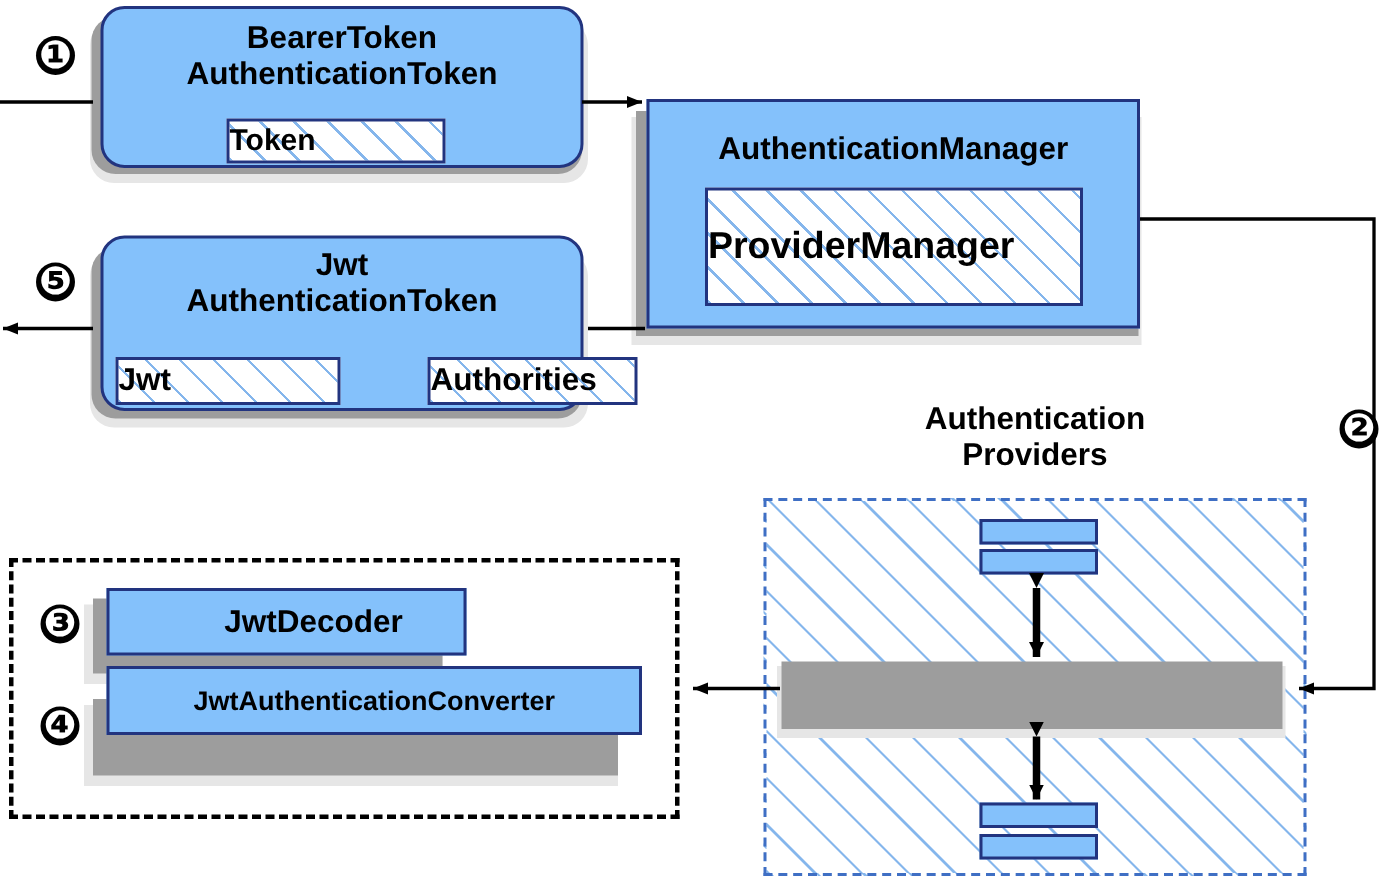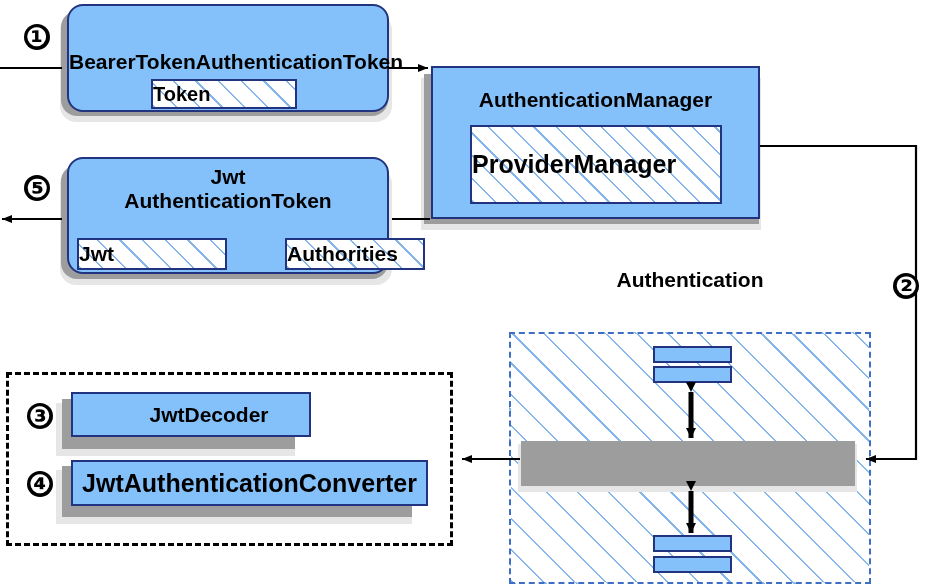--- a/index.html
+++ b/index.html
@@ -91,21 +91,21 @@
 
     <line x1="62" y1="219" x2="2" y2="219" stroke="#000" stroke-width="2.2" marker-end="url(#arrowL)"></line>
 
     <line x1="691" y1="392" x2="691" y2="438" stroke="#000" stroke-width="5" marker-start="url(#arrowUp)" marker-end="url(#arrowUp)"></line>
 
     <line x1="691" y1="491" x2="691" y2="533" stroke="#000" stroke-width="5" marker-start="url(#arrowUp)" marker-end="url(#arrowUp)"></line>
   </svg>
 
   <div class="sh-light rounded" style="left:60px;top:14px;width:332px;height:108px;"></div>
   <div class="sh-dark rounded" style="left:61px;top:11px;width:327px;height:105px;"></div>
-  <div class="node rounded" style="left:67px;top:4px;width:322px;height:108px;
+  <div class="node rounded" style="left:67px;top:4px;width:322px;height:108px;flex-direction:column;
               justify-content:flex-start;padding-top:8px;font-size:21px;">
     <div>BearerToken</div>
     <div>AuthenticationToken</div>
   </div>
   <div class="subbox hatch" style="left:151px;top:79px;width:146px;height:30px;font-size:20px;">
     <span>Token</span>
   </div>
   <div class="badge" style="left:24px;top:24px;">
     <span style="font-size:26px;">❶</span>
   </div>
@@ -136,20 +136,21 @@
   <div class="badge" style="left:24px;top:175px;">
     <span style="font-size:26px;">❺</span>
   </div>
 
   <div class="badge" style="left:893px;top:273px;">
     <span style="font-size:26px;">❷</span>
   </div>
 
   <div class="plabel" style="left:560px;top:268px;width:260px;font-size:21px;">
     <div>Authentication</div>
+    <div>Providers</div>
   </div>
 
   <div class="dashed-blue hatch-clear" style="left:509px;top:332px;width:362px;height:252px;"></div>
 
   <div class="minibar" style="left:653px;top:346px;width:79px;height:17px;"></div>
   <div class="minibar" style="left:653px;top:366px;width:79px;height:17px;"></div>
 
   <div class="sh-light" style="left:518px;top:444px;width:339px;height:48px;"></div>
   <div class="sh-dark" style="left:521px;top:441px;width:334px;height:45px;"></div>
 
@@ -162,20 +163,20 @@
   <div class="sh-dark" style="left:62px;top:399px;width:233px;height:50px;"></div>
   <div class="node" style="left:71px;top:392px;width:240px;height:45px;font-size:21px;padding-left:36px;">
     <span>JwtDecoder</span>
   </div>
   <div class="badge" style="left:27px;top:403px;">
     <span style="font-size:26px;">❸</span>
   </div>
 
   <div class="sh-light" style="left:56px;top:470px;width:356px;height:54px;"></div>
   <div class="sh-dark" style="left:62px;top:466px;width:350px;height:51px;"></div>
-  <div class="node" style="left:71px;top:460px;width:357px;height:46px;font-size:25px;">
+  <div class="node" style="left:71px;top:444px;width:357px;height:46px;font-size:18px;">
     <span>JwtAuthenticationConverter</span>
   </div>
   <div class="badge" style="left:27px;top:471px;">
     <span style="font-size:26px;">❹</span>
   </div>
 
 </div>
 
 </body></html>

